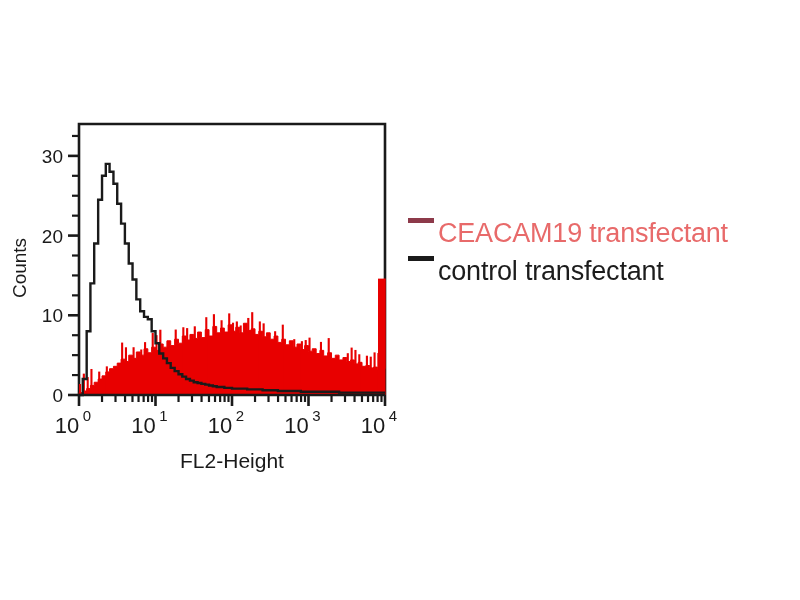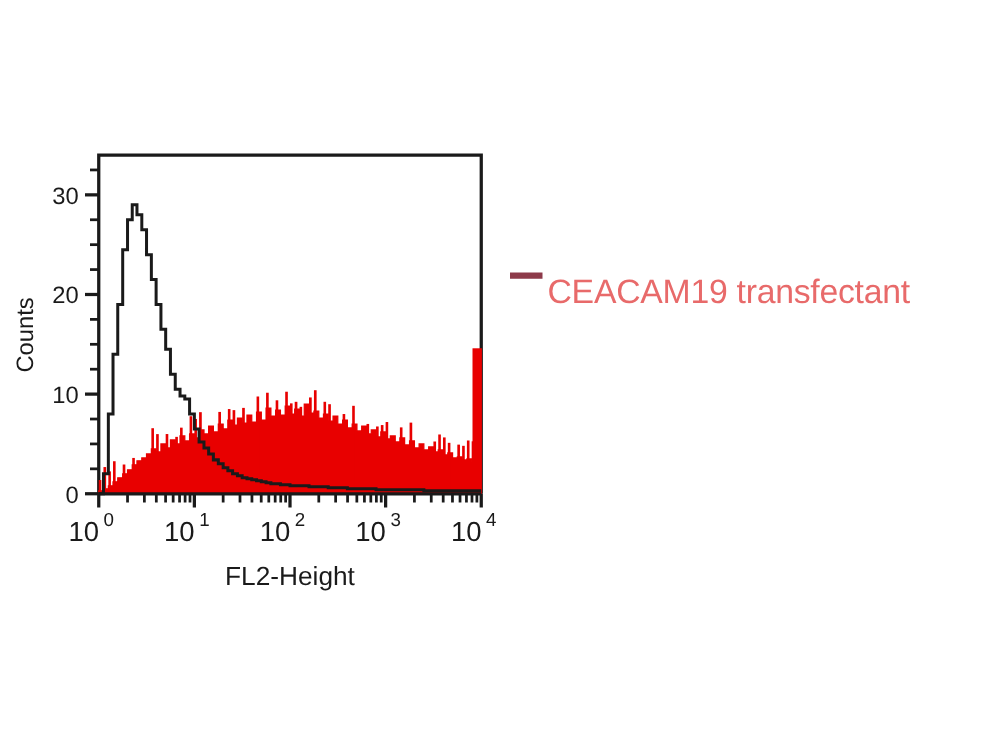--- a/index.html
+++ b/index.html
@@ -175,13 +175,17 @@
   <text id="ylabel-text" x="26" y="268" transform="rotate(-90 26 268)" text-anchor="middle" font-family="Liberation Sans, sans-serif" font-size="19" fill="#1a1a1a">Counts</text>
 
   <text id="xlabel-text" x="232" y="468" text-anchor="middle" font-family="Liberation Sans, sans-serif" font-size="21" fill="#1a1a1a">FL2-Height</text>
 </svg>
 
 <div class="legend-box">
   <div class="legend-row">
     <span class="legend-dash red"></span>
     <span class="legend-label red">CEACAM19 transfectant</span>
   </div>
+  <div class="legend-row">
+    <span class="legend-dash black"></span>
+    <span class="legend-label black">control transfectant</span>
+  </div>
 </div>
 
 </body></html>

